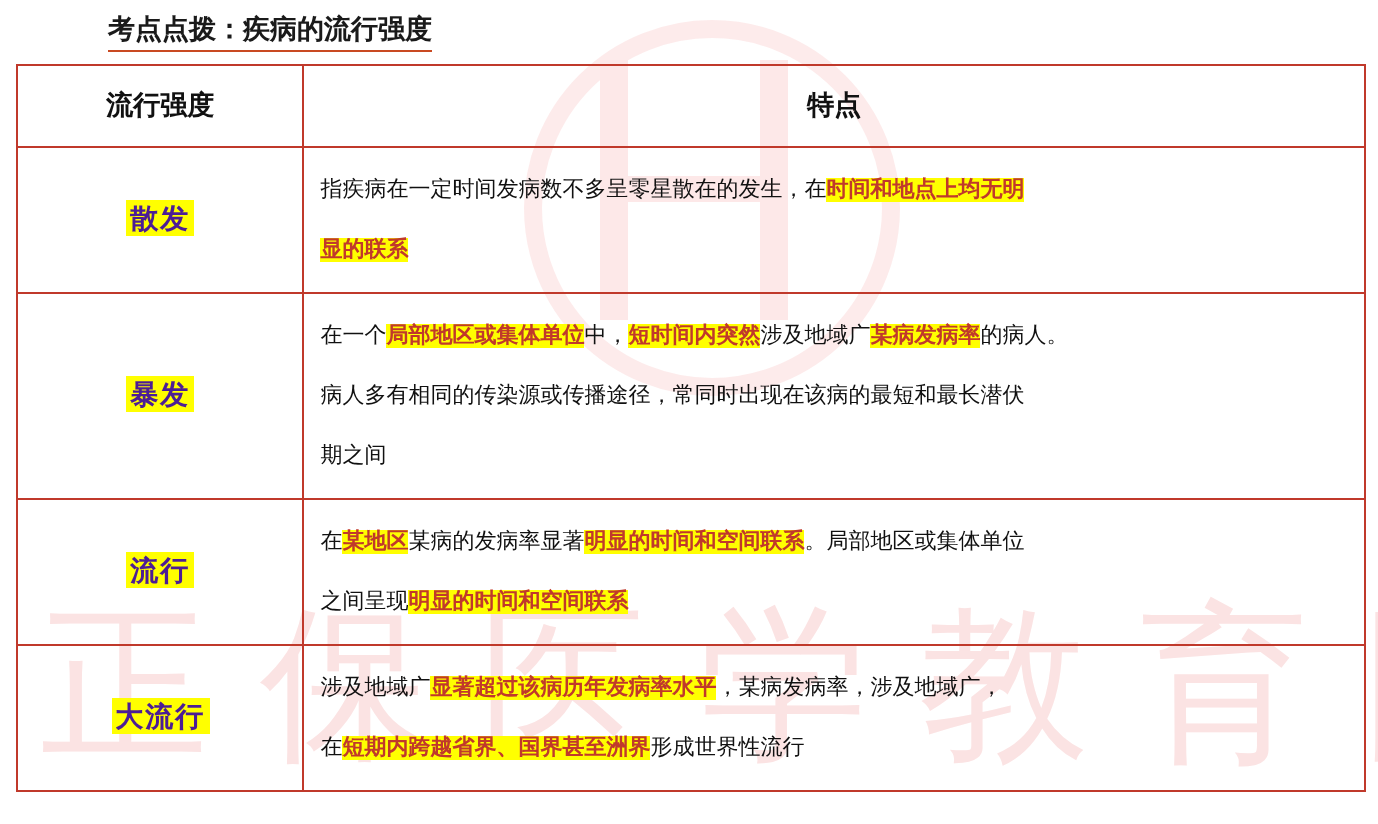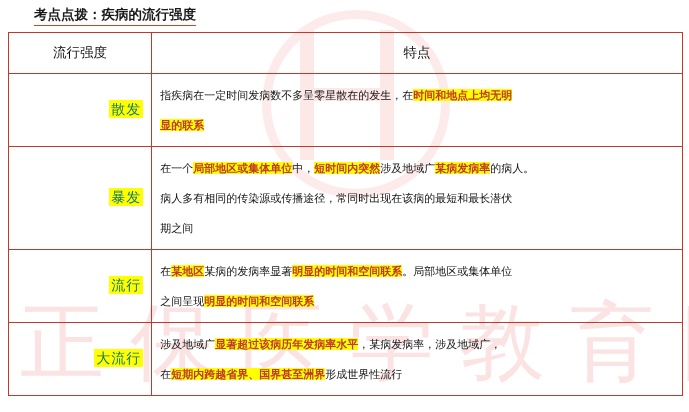--- a/index.html
+++ b/index.html
@@ -50,50 +50,51 @@
     z-index: 1;
     padding: 0;
   }
   .title-row {
     display: flex;
     align-items: center;
     padding: 6px 0 6px 34px;
     font-size: 13.5px;
     color: #1a1a1a;
     font-weight: bold;
+    margin-left: 20px;
   }
   .title-row .title-text {
     border-bottom: 1px solid #c94a22;
     padding-bottom: 1px;
   }
   table.main {
     border-collapse: collapse;
     width: 675px;
     margin-left: 8px;
     table-layout: fixed;
   }
   table.main th, table.main td {
     border: 1px solid #c0392b;
     vertical-align: middle;
     padding: 6px 8px;
   }
   .col-a { width: 143px; }
   .col-b { width: 530px; }
   th {
     text-align: center;
-    font-weight: normal;
+    font-weight: bold;
     font-size: 13.5px;
     color: #111;
     height: 28px;
   }
   td.term {
-    text-align: right;
+    text-align: center;
     font-size: 14px;
-    font-weight: normal;
-    color: #0f766e;
+    font-weight: bold;
+    color: #4c1d95;
     letter-spacing: 1px;
   }
   td.term span.hl {
     background: #ffff00;
     padding: 1px 2px;
   }
   td.detail {
     font-size: 11px;
     color: #111;
     line-height: 30px;

